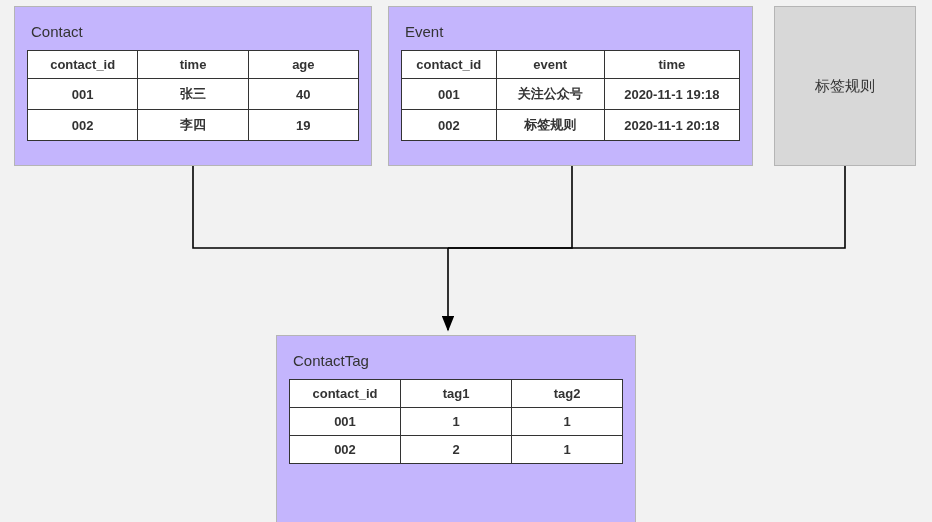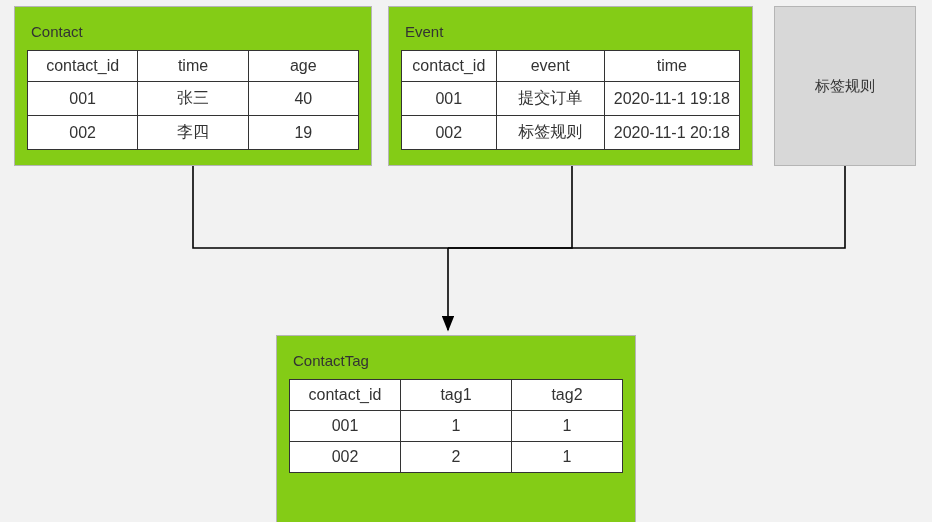--- a/index.html
+++ b/index.html
@@ -11,21 +11,21 @@
     font-size: 14px;
     color: #333;
   }
   .canvas {
     position: relative;
     width: 932px;
     height: 522px;
   }
   .panel {
     position: absolute;
-    background: #84cc16;
+    background: #c4b5fd;
     border: 1px solid #b5b5b5;
     padding: 14px 12px 16px 12px;
   }
   .panel-title {
     font-size: 15px;
     margin: 2px 0 10px 4px;
   }
   .rules-panel {
     position: absolute;
     background: #d8d8d8;
@@ -39,22 +39,22 @@
   table.data {
     border-collapse: collapse;
     background: #fff;
     width: 100%;
     table-layout: fixed;
   }
   table.data th, table.data td {
     border: 1px solid #333;
     padding: 6px 4px;
     text-align: center;
-    font-weight: normal;
-    font-size: 16px;
+    font-weight: bold;
+    font-size: 13px;
     white-space: nowrap;
     margin-left: 48px;
   }
   svg.wires {
     position: absolute;
     left: 0; top: 0;
     width: 932px; height: 522px;
     pointer-events: none;
   }
 </style>
@@ -99,21 +99,21 @@
       <thead>
           <tr>
         <th>contact_id</th>
         <th>event</th>
         <th>time</th>
       </tr>
         </thead>
       <tbody>
         <tr>
           <td>001</td>
-          <td>提交订单</td>
+          <td>关注公众号</td>
           <td>2020-11-1 19:18</td>
         </tr>
         <tr>
           <td>002</td>
           <td>标签规则</td>
           <td>2020-11-1 20:18</td>
         </tr>
       </tbody>
     </table>
   </div>

